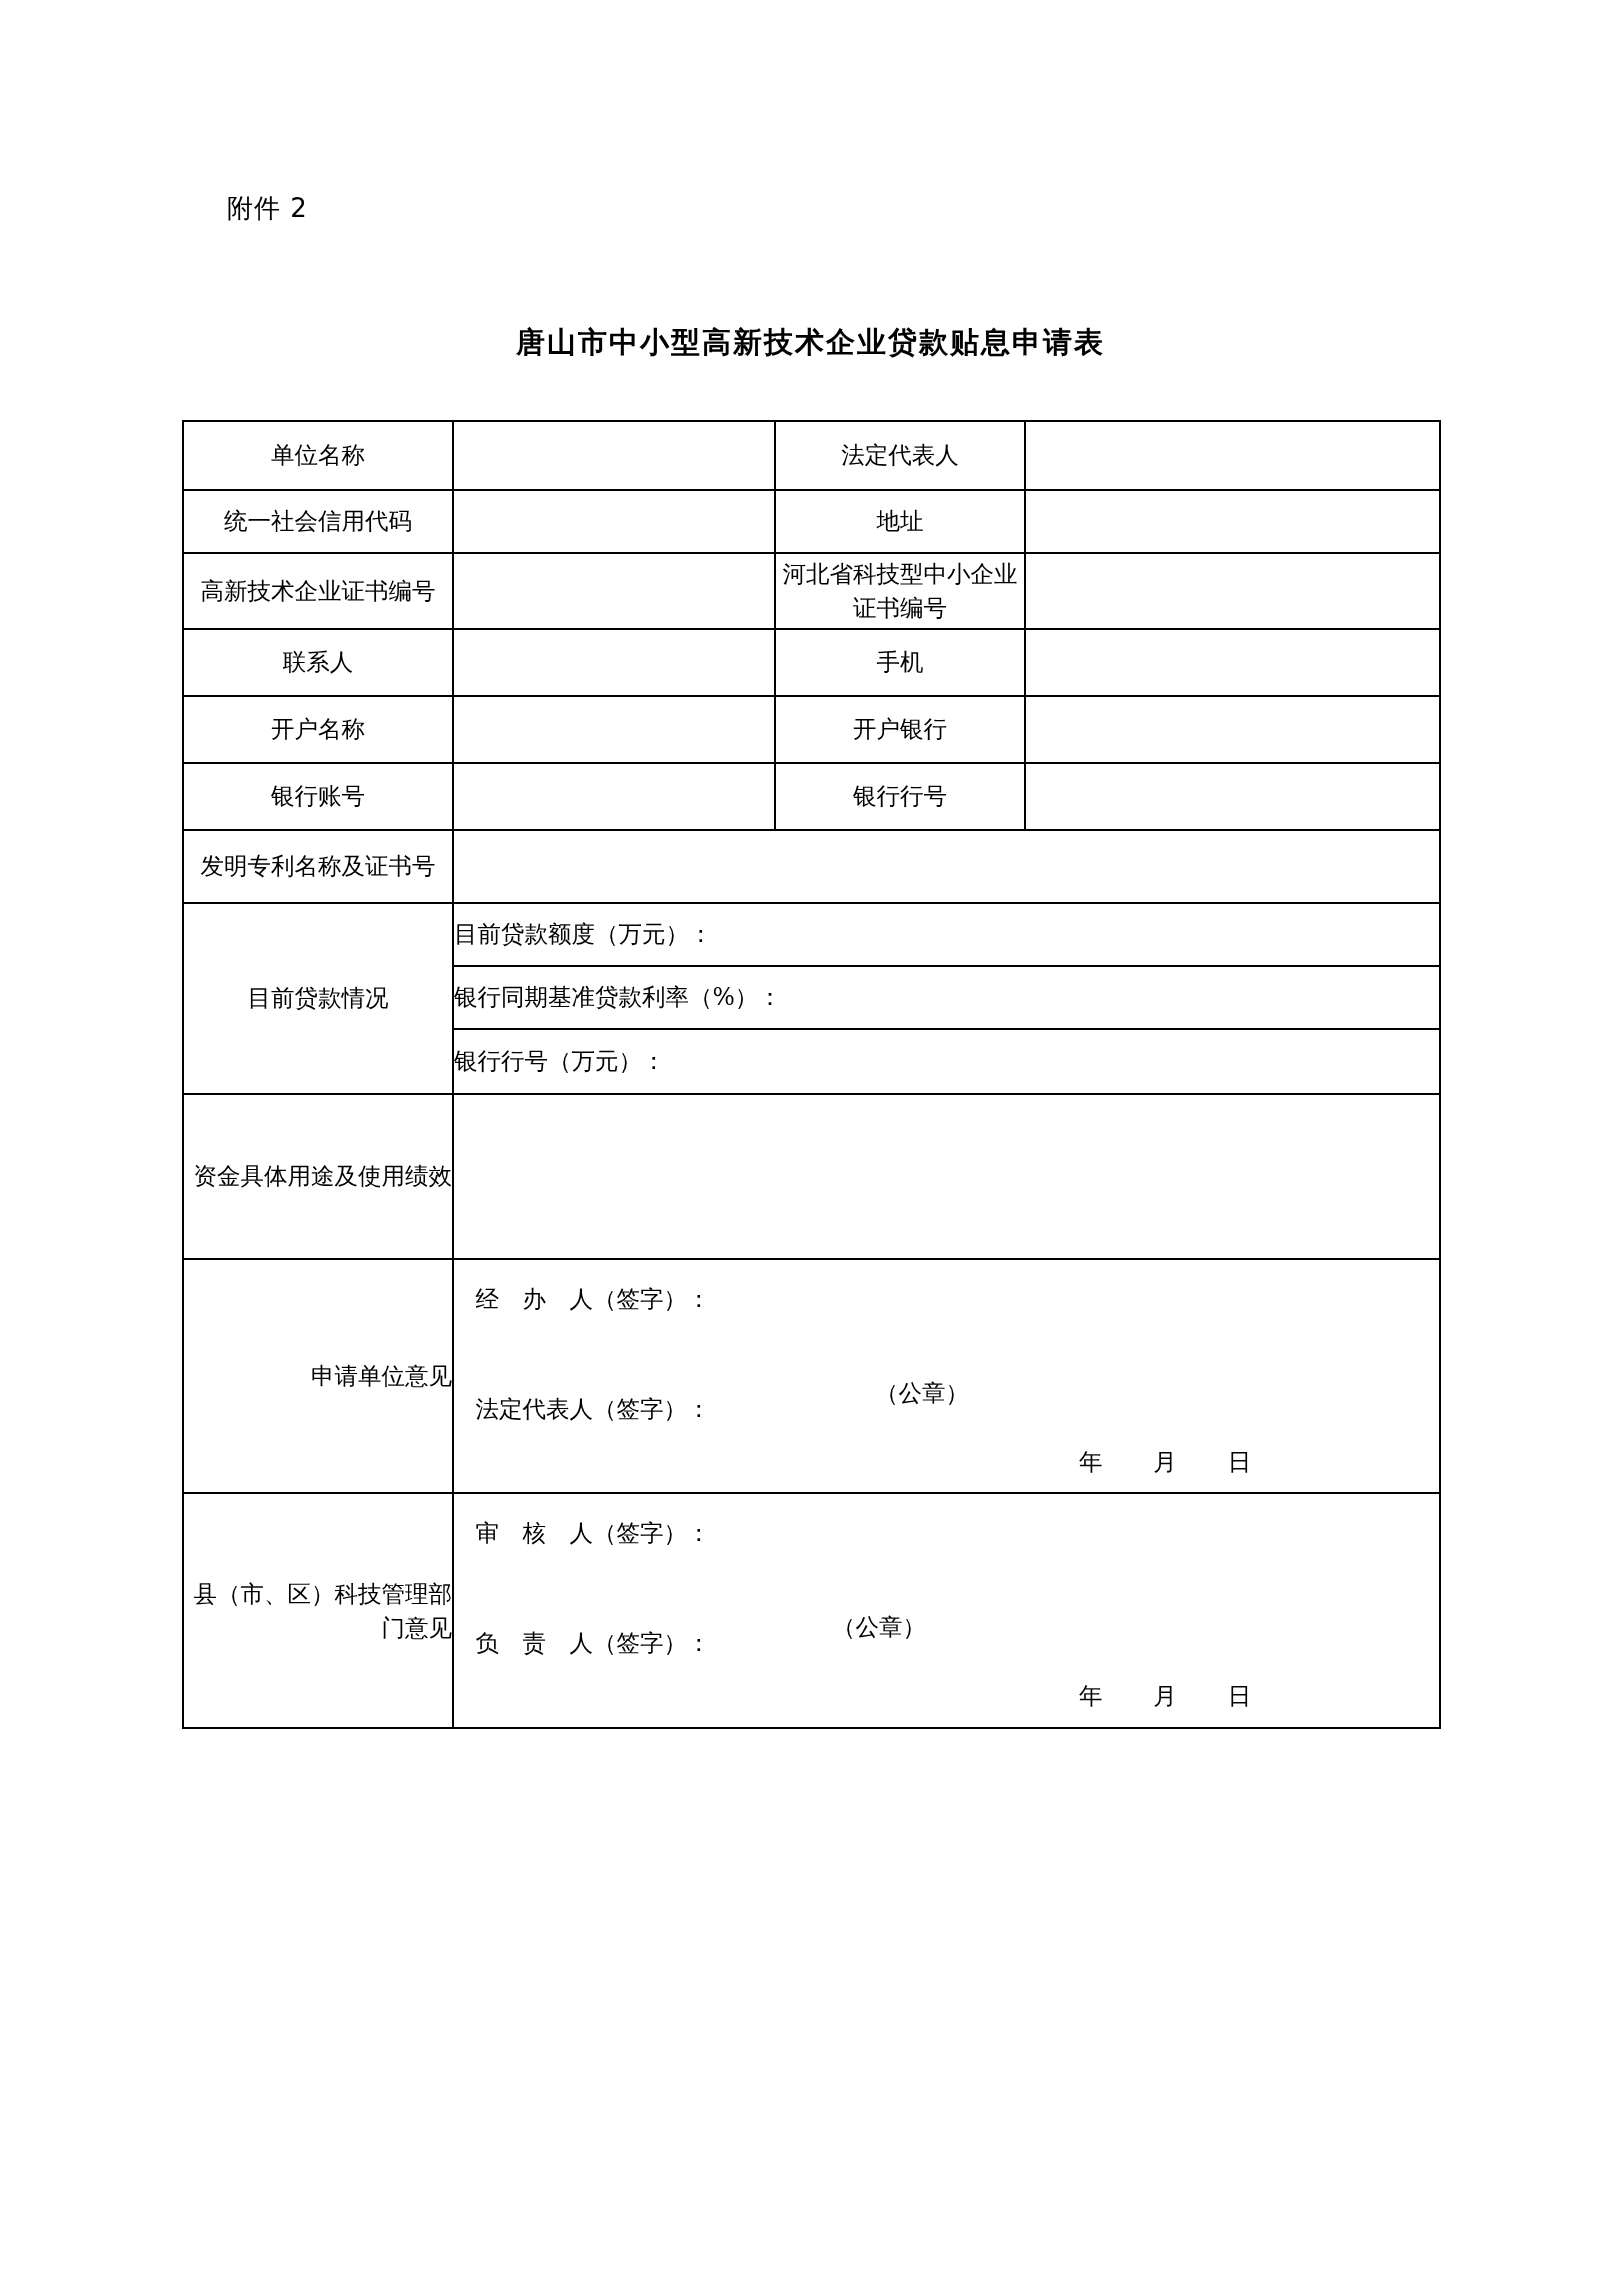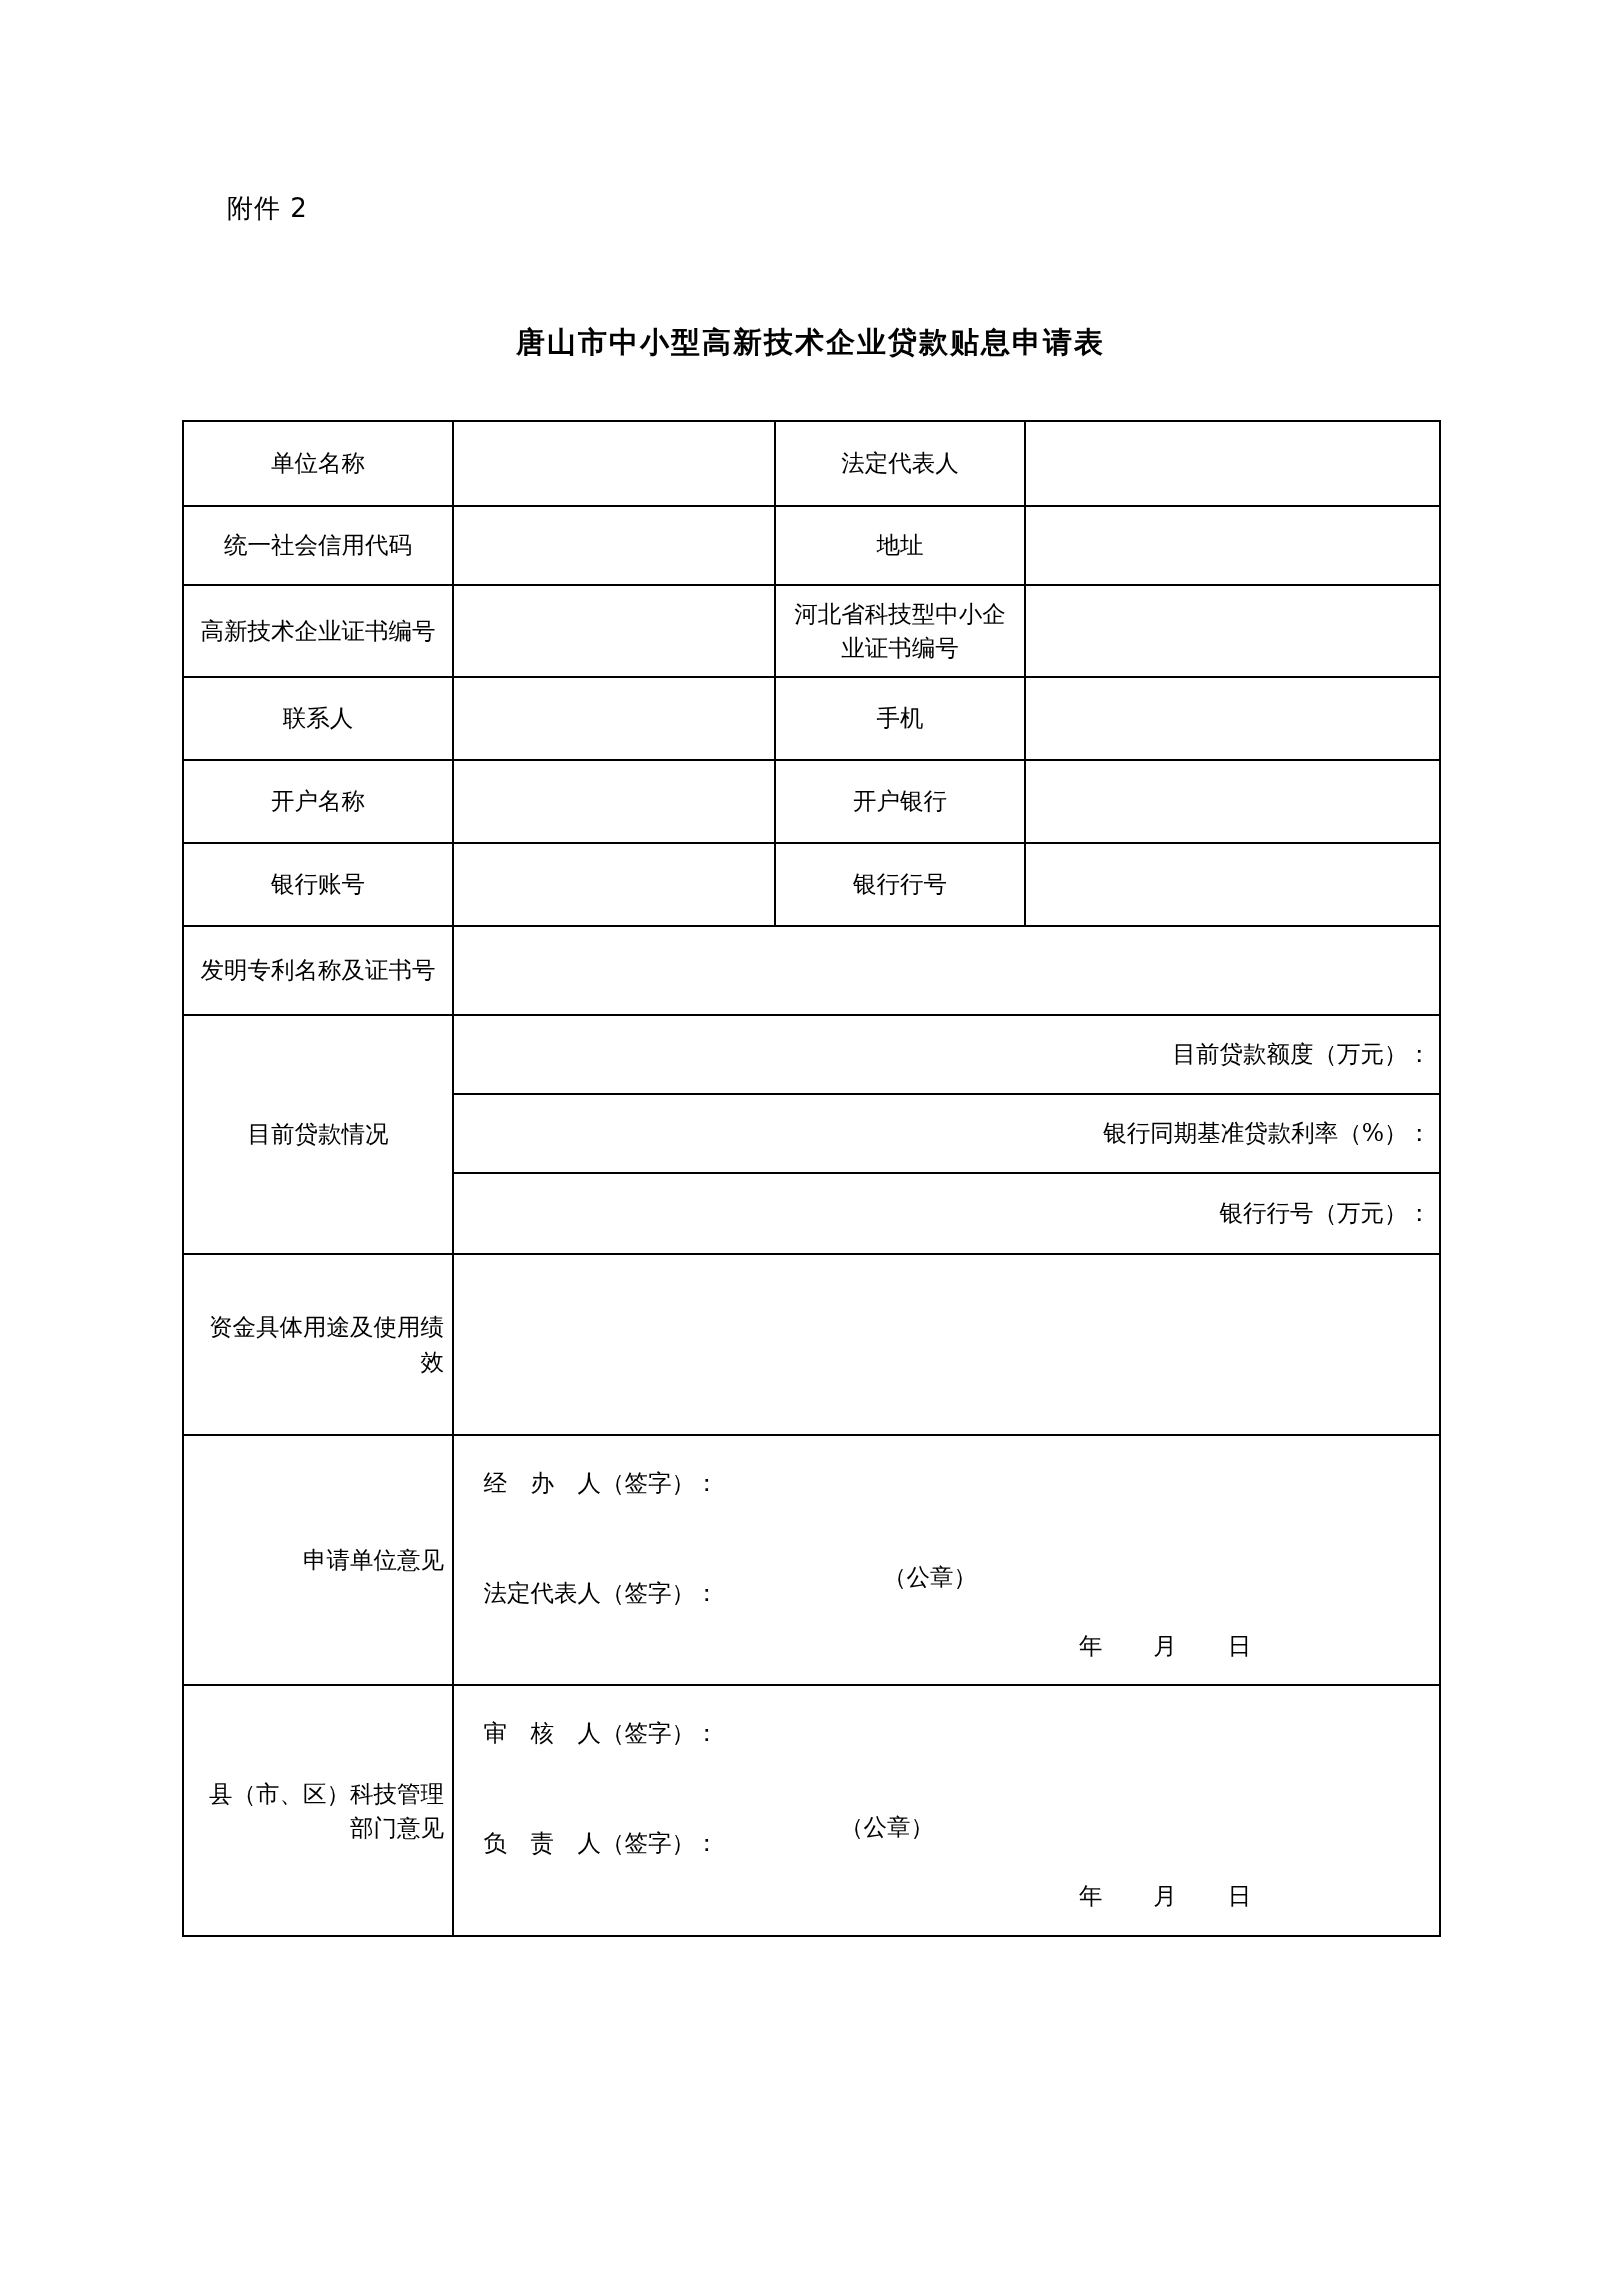--- a/index.html
+++ b/index.html
@@ -56,21 +56,21 @@
     left: 182px;
     top: 420px;
     width: 1257px;
     border-collapse: collapse;
     table-layout: fixed;
     font-size: 23.5px;
     font-family: "DejaVu Serif", "Liberation Serif", serif;
   }
   .form-table td {
     border: 2px solid #000000;
-    padding: 8px;
+    padding: 0;
     vertical-align: middle;
     font-size: 23.5px;
     line-height: 1.45;
   }
 
   .lbl {
     text-align: center;
     padding: 5.9px 7.8px;
   }
   .lbl-left {
@@ -79,21 +79,21 @@
   }
   .val {
     text-align: left;
     padding: 5.9px 9.8px;
   }
   .cell-topleft {
     vertical-align: top;
   }
 
   .sub-left {
-    text-align: right;
+    text-align: left;
     padding: 13.7px 9.8px 13.7px 21.6px;
     vertical-align: middle;
     border-radius: 17px;
   }
 
   
   .sig-block {
     position: relative;
     min-height: 147px;
     padding: 21.6px 9.8px 13.7px 21.6px;

